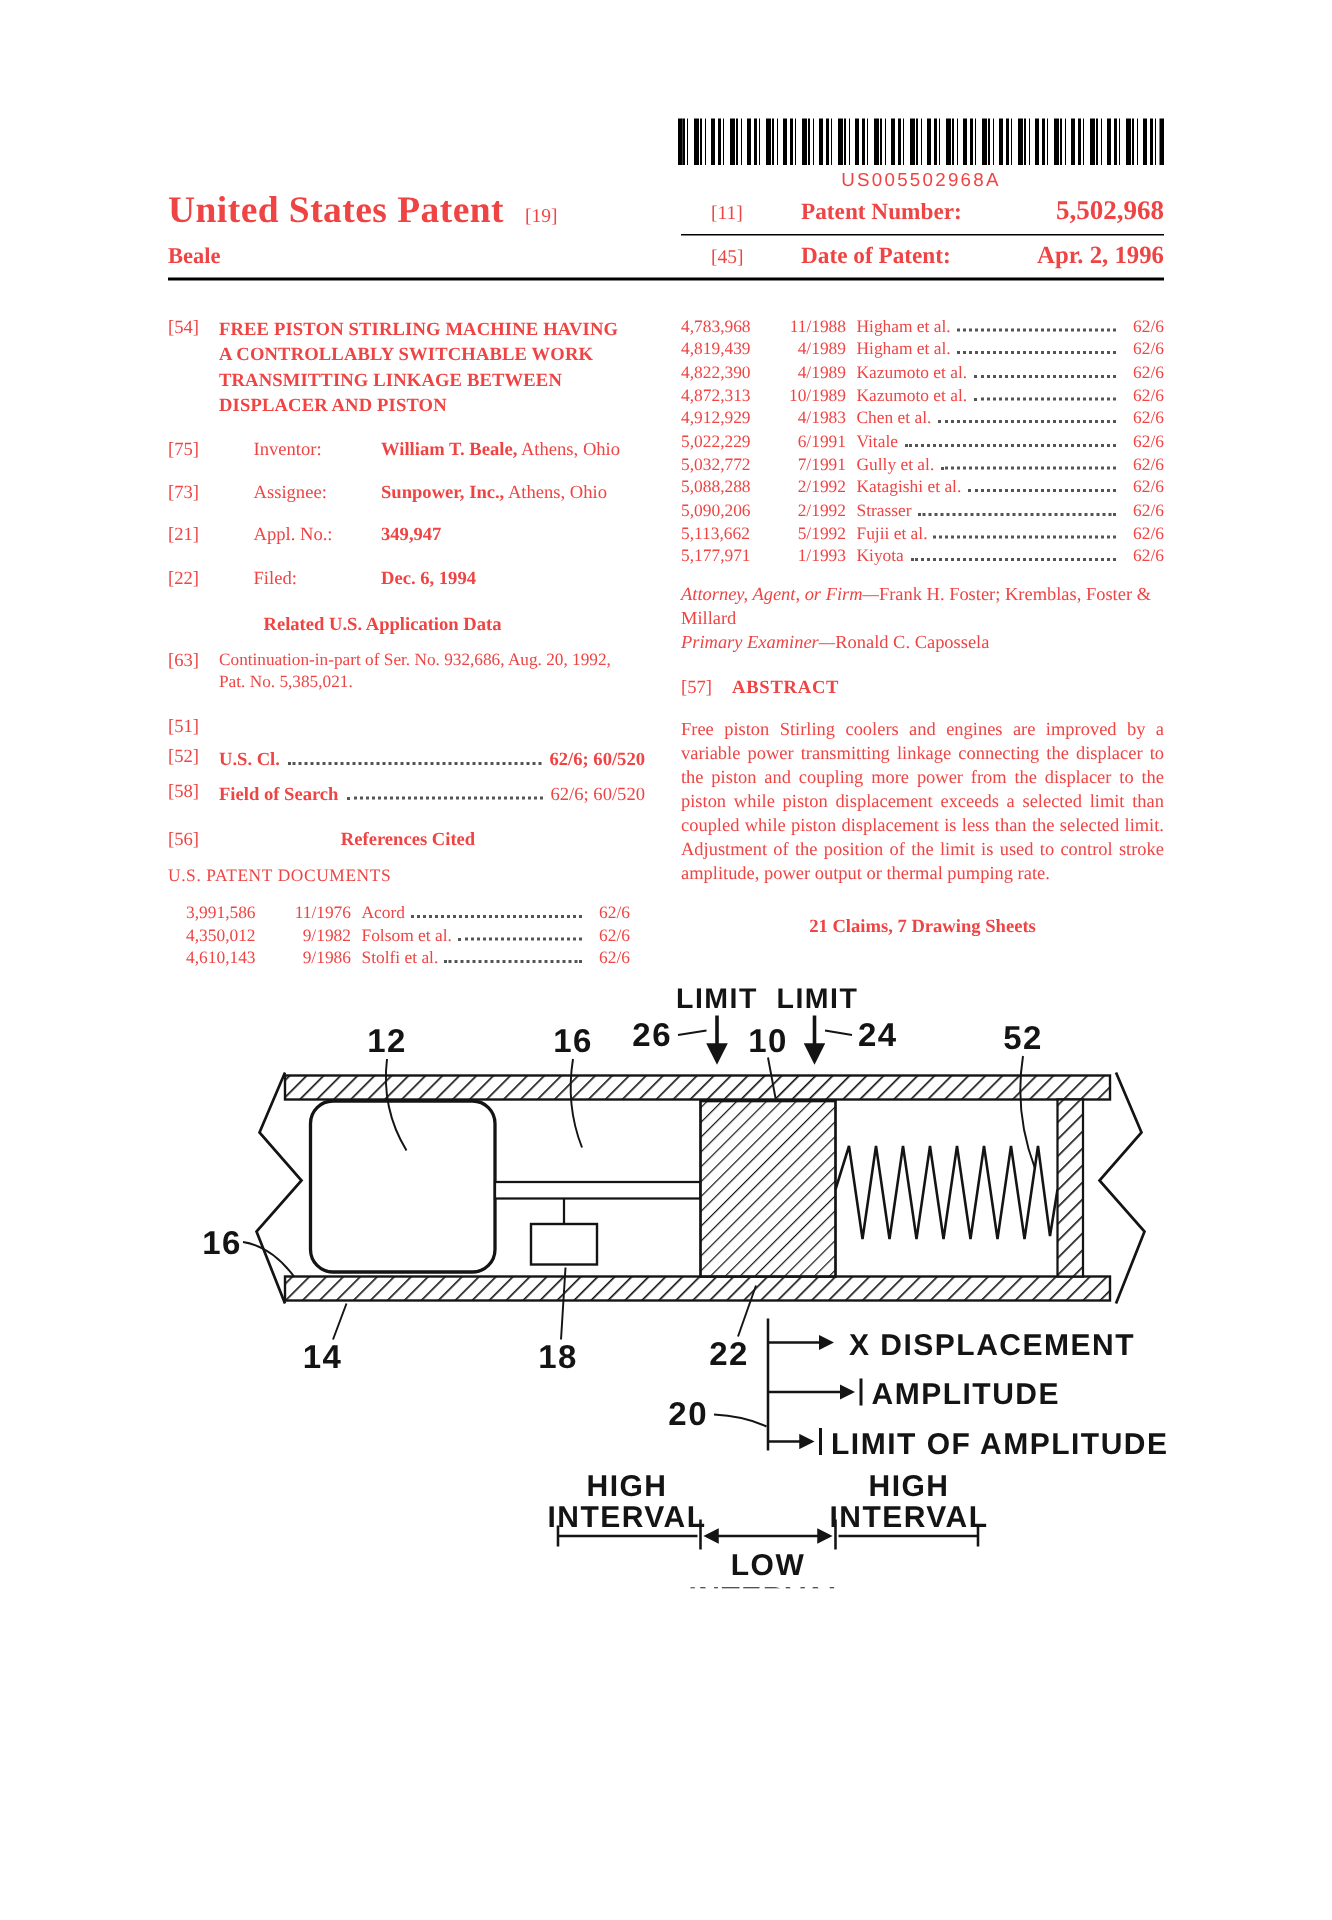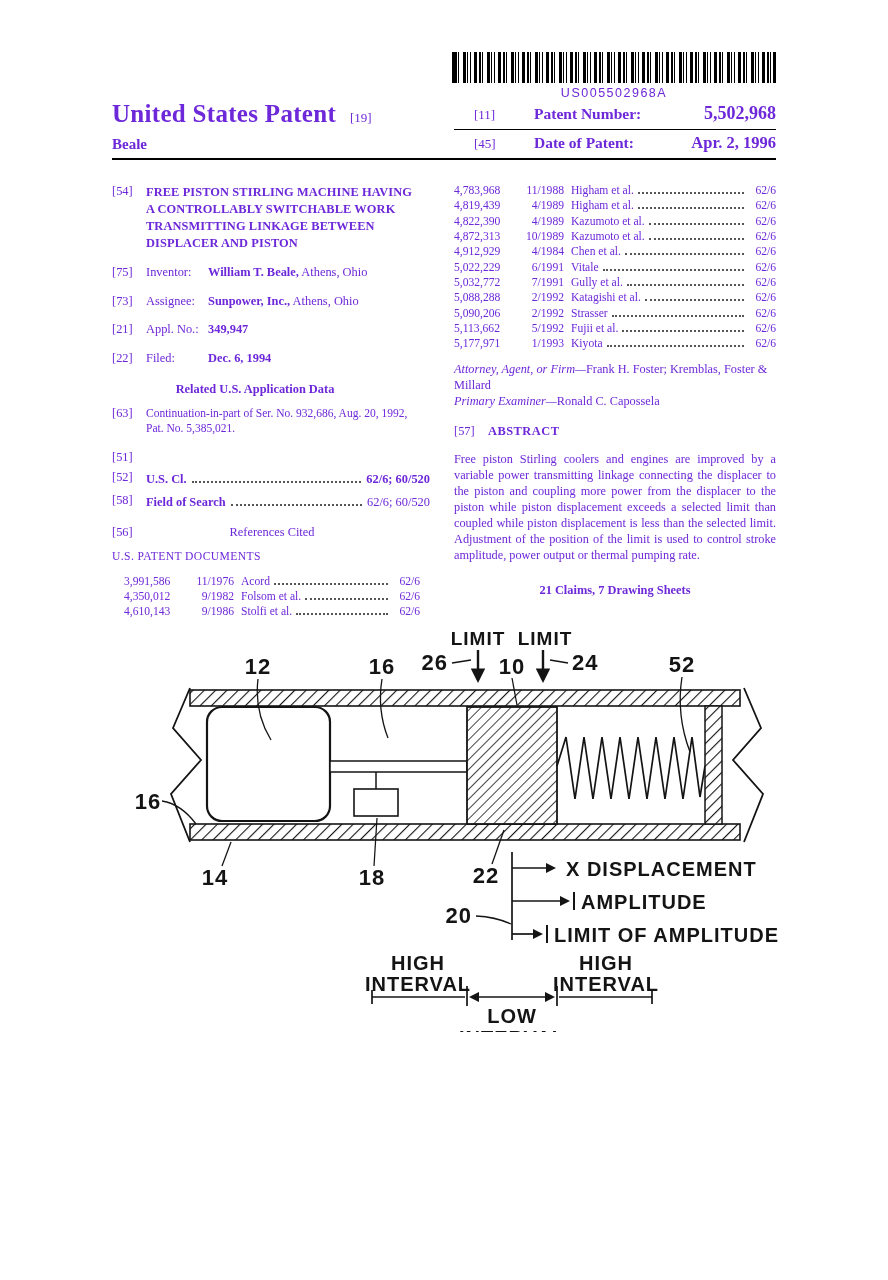--- a/index.html
+++ b/index.html
@@ -1,20 +1,20 @@
 <!DOCTYPE html>
 <html><head>
 <meta charset="utf-8">
 <style>
   * { box-sizing: border-box; margin: 0; padding: 0; }
   html, body { background: #ffffff; }
   body { width: 888px; }
   .page {
     position: relative; width: 888px; height: 1032px; background: #fff;
-    font-family: "Liberation Serif", serif; color: #6d28d9; overflow: hidden;
+    font-family: "Liberation Serif", serif; color: #ef4444; overflow: hidden; margin-top: 27px;
   }
 
   
   .barcode-wrap { position: absolute; left: 452px; top: 52px; width: 324px; text-align: center; }
   .barcode {
     height: 31px; width: 100%;
     background: repeating-linear-gradient(90deg,
       #000 0 2px, #fff 2px 3px, #000 3px 4px, #fff 4px 8px,
       #000 8px 11px, #fff 11px 12px, #000 12px 13px, #fff 13px 15px,
       #000 15px 16px, #fff 16px 19px, #000 19px 22px, #fff 22px 24px);
@@ -36,36 +36,36 @@
   .hr-row1 { border-bottom: 1.8px solid #000; }
   .rule-full { position: absolute; left: 112px; top: 158px; width: 664px; border-top: 2.4px solid #000; }
 
   
   .col { position: absolute; top: 184px; width: 322px; font-size: 12.4px; line-height: 1.25; }
   .col-left { left: 112px; }
   .col-right { left: 454px; }
 
   .tagrow { display: grid; grid-template-columns: 34px 1fr; margin-bottom: 13px; }
   .t-title { font-weight: 700; line-height: 1.38; padding-right: 14px; letter-spacing: 0.1px; }
-  .lblrow { display: grid; grid-template-columns: 34px 62px 1fr; margin-bottom: 13px; }
+  .lblrow { display: grid; grid-template-columns: 34px 62px 1fr; margin-bottom: 13px; gap: 23px; }
   .b { font-weight: 700; }
   .sec-head { text-align: center; font-weight: 700; margin: 16px 36px 8px 0; }
   .relrow { display: grid; grid-template-columns: 34px 1fr; margin-bottom: 14px; }
   .rel-text { font-size: 11.5px; line-height: 1.3; padding-right: 16px; }
 
   .fields .fieldrow { display: grid; grid-template-columns: 34px 1fr; margin-bottom: 5px; }
   .fieldflex { display: flex; align-items: baseline; padding-right: 4px; }
   .f-label { font-weight: 700; white-space: nowrap; }
   .f-label sup { font-size: 8.5px; }
   .f-value { font-weight: 700; white-space: nowrap; }
   .fields .fieldrow:last-child .f-value { font-weight: 400; }
   .lead { flex: 1; border-bottom: 2px dotted #555; margin: 0 5px 3px 5px; min-width: 18px; }
 
   .refhead { display: grid; grid-template-columns: 34px 1fr; margin: 14px 0 10px; }
-  .refhead .c { text-align: center; font-weight: 400; margin-right: 36px; }
+  .refhead .c { text-align: center; font-weight: 700; margin-right: 36px; }
   .uspd-head { text-align: left; font-size: 11.6px; letter-spacing: 0.4px; margin: 0 36px 10px 0; }
 
   .ref-table { width: 100%; }
   .col-left .ref-table { padding: 0 14px 0 12px; }
   .ref-row { display: flex; align-items: baseline; font-size: 11.6px; line-height: 1.15; margin-bottom: 2px; }
   .rf-num { flex: 0 0 58px; }
   .rf-date { flex: 0 0 52px; text-align: right; margin-right: 7px; }
   .rf-name { white-space: nowrap; }
   .rf-lead { flex: 1; border-bottom: 2px dotted #555; margin: 0 4px 3px 4px; min-width: 10px; }
   .rf-cls { flex: 0 0 28px; text-align: right; }
@@ -223,21 +223,21 @@
         </div>
       <div class="ref-row">
           <span class="rf-num">4,872,313</span>
           <span class="rf-date">10/1989</span>
           <span class="rf-name">Kazumoto et al.</span>
           <span class="rf-lead"></span>
           <span class="rf-cls">62/6</span>
         </div>
       <div class="ref-row">
           <span class="rf-num">4,912,929</span>
-          <span class="rf-date">4/1984</span>
+          <span class="rf-date">4/1983</span>
           <span class="rf-name">Chen et al.</span>
           <span class="rf-lead"></span>
           <span class="rf-cls">62/6</span>
         </div>
       <div class="ref-row">
           <span class="rf-num">5,022,229</span>
           <span class="rf-date">6/1991</span>
           <span class="rf-name">Vitale</span>
           <span class="rf-lead"></span>
           <span class="rf-cls">62/6</span>

